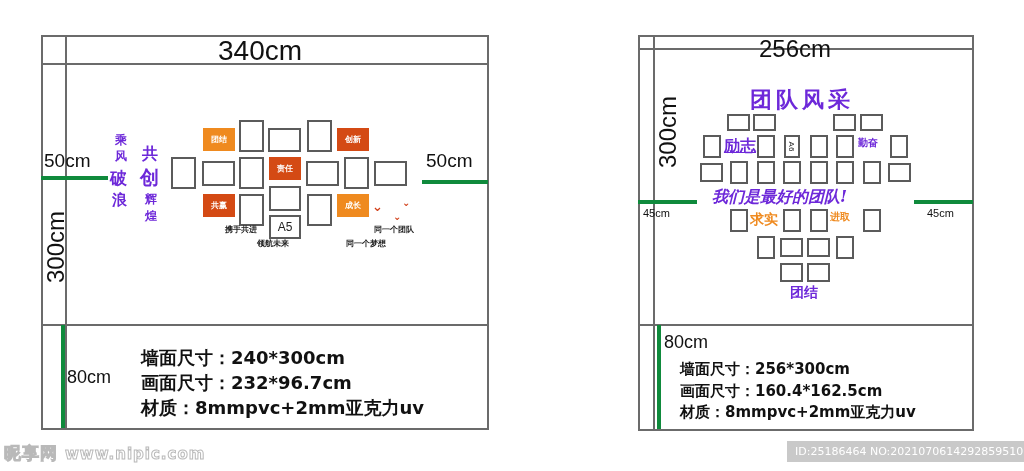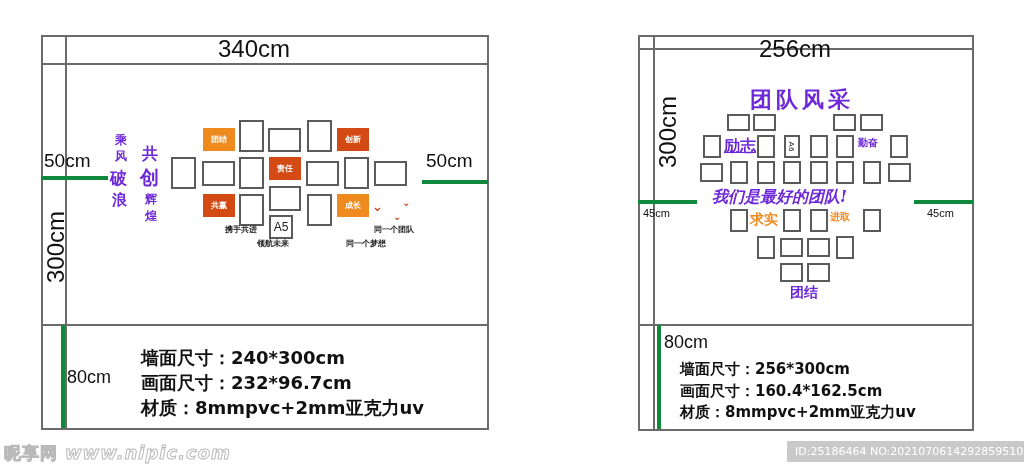--- a/index.html
+++ b/index.html
@@ -10,38 +10,38 @@
   .green-h { position:absolute; height:4px; background:#0f8a3c; }
   .green-v { position:absolute; width:4px; background:#0f8a3c; }
   .dim { position:absolute; font-family:"Liberation Sans", sans-serif; color:#111; white-space:nowrap; line-height:1; }
   .dim-vert { position:absolute; transform-origin:left top; transform:rotate(-90deg); font-family:"Liberation Sans", sans-serif; color:#111; white-space:nowrap; line-height:1; }
   .frame { position:absolute; border:2px solid #5b5b5b; background:#fff; }
   .tag { position:absolute; color:#fff; font-family:"DejaVu Sans", sans-serif; font-weight:bold; font-size:8px; display:flex; align-items:center; justify-content:center; }
   .slogan { position:absolute; font-family:"DejaVu Serif", serif; font-weight:bold; color:#6d28d9; white-space:nowrap; line-height:1; }
   .caption { position:absolute; font-family:"DejaVu Sans", sans-serif; font-weight:bold; font-size:8px; color:#222; white-space:nowrap;margin-left:36px; }
   .spec { position:absolute; font-family:"DejaVu Sans", sans-serif; font-weight:bold; color:#111; white-space:nowrap; line-height:1; }
   .wm-left { position:absolute; font-family:"DejaVu Sans", sans-serif; font-size:17px; color:#fff; font-weight:bold; -webkit-text-stroke:1px #b9b9b9; letter-spacing:1px; white-space:nowrap; }
-  .wm-left .url { font-style:italic; font-size:18px; }
+  .wm-left .url { font-size:15px; }
   .wm-right { position:absolute; background:#c9c9c9; color:#fff; font-family:"DejaVu Sans", sans-serif; font-size:11px; padding:4px 8px; white-space:nowrap; }
   .bird { position:absolute; color:#d2401a; font-size:10px; font-weight:bold; line-height:1; }
 </style>
 </head>
 <body>
 
 <div>
 
   <div class="line-h" style="left:41px;top:35px;width:448px;"></div>
   <div class="line-h" style="left:41px;top:63px;width:448px;"></div>
   <div class="line-h" style="left:41px;top:324px;width:448px;"></div>
   <div class="line-h" style="left:41px;top:428px;width:448px;"></div>
   <div class="line-v" style="left:41px;top:35px;height:395px;"></div>
   <div class="line-v" style="left:65px;top:35px;height:395px;"></div>
   <div class="line-v" style="left:487px;top:35px;height:395px;"></div>
 
-  <div class="dim" style="left:218px;top:37px;font-size:24px;">340cm</div>
+  <div class="dim" style="left:218px;top:37px;font-size:28px;">340cm</div>
   <div class="dim-vert" style="left:44px;top:283px;font-size:24px;">300cm</div>
   <div class="dim" style="left:44px;top:151px;font-size:19px;">50cm</div>
   <div class="green-h" style="left:41px;top:176px;width:67px;"></div>
   <div class="dim" style="left:426px;top:151px;font-size:19px;">50cm</div>
   <div class="green-h" style="left:422px;top:180px;width:66px;"></div>
 
   <div class="slogan" style="left:115px;top:134px;font-size:12px;">乘</div>
   <div class="slogan" style="left:115px;top:150px;font-size:12px;">风</div>
   <div class="slogan" style="left:110px;top:170px;font-size:17px;">破</div>
   <div class="slogan" style="left:112px;top:193px;font-size:15px;">浪</div>
@@ -64,21 +64,21 @@
     <div class="frame" style="left:306px;top:161px;width:33px;height:25px;"></div>
     <div class="frame" style="left:344px;top:157px;width:25px;height:32px;"></div>
     <div class="frame" style="left:374px;top:161px;width:33px;height:25px;"></div>
 
     <div class="tag" style="left:203px;top:194px;width:32px;height:23px;background:#d44a14;">共赢</div>
     <div class="frame" style="left:239px;top:194px;width:25px;height:32px;"></div>
     <div class="frame" style="left:269px;top:186px;width:32px;height:25px;"></div>
     <div class="frame" style="left:307px;top:194px;width:25px;height:32px;"></div>
     <div class="tag" style="left:337px;top:194px;width:32px;height:23px;background:#ef8a1f;">成长</div>
 
-    <div class="frame" style="left:269px;top:215px;width:24px;height:24px;display:flex;align-items:center;justify-content:center;">
+    <div class="frame" style="left:269px;top:215px;width:32px;height:24px;display:flex;align-items:center;justify-content:center;">
       <span style="font-size:12px;color:#222;">A5</span>
     </div>
 
     <div class="caption" style="left:189px;top:224px;">携手共进</div>
     <div class="caption" style="left:221px;top:238px;">领航未来</div>
     <div class="caption" style="left:338px;top:224px;text-align:center;">同一个团队</div>
     <div class="caption" style="left:310px;top:238px;">同一个梦想</div>
 
     <div class="bird" style="left:372px;top:200px;font-size:13px;">⌄</div>
     <div class="bird" style="left:402px;top:198px;">⌄</div>

